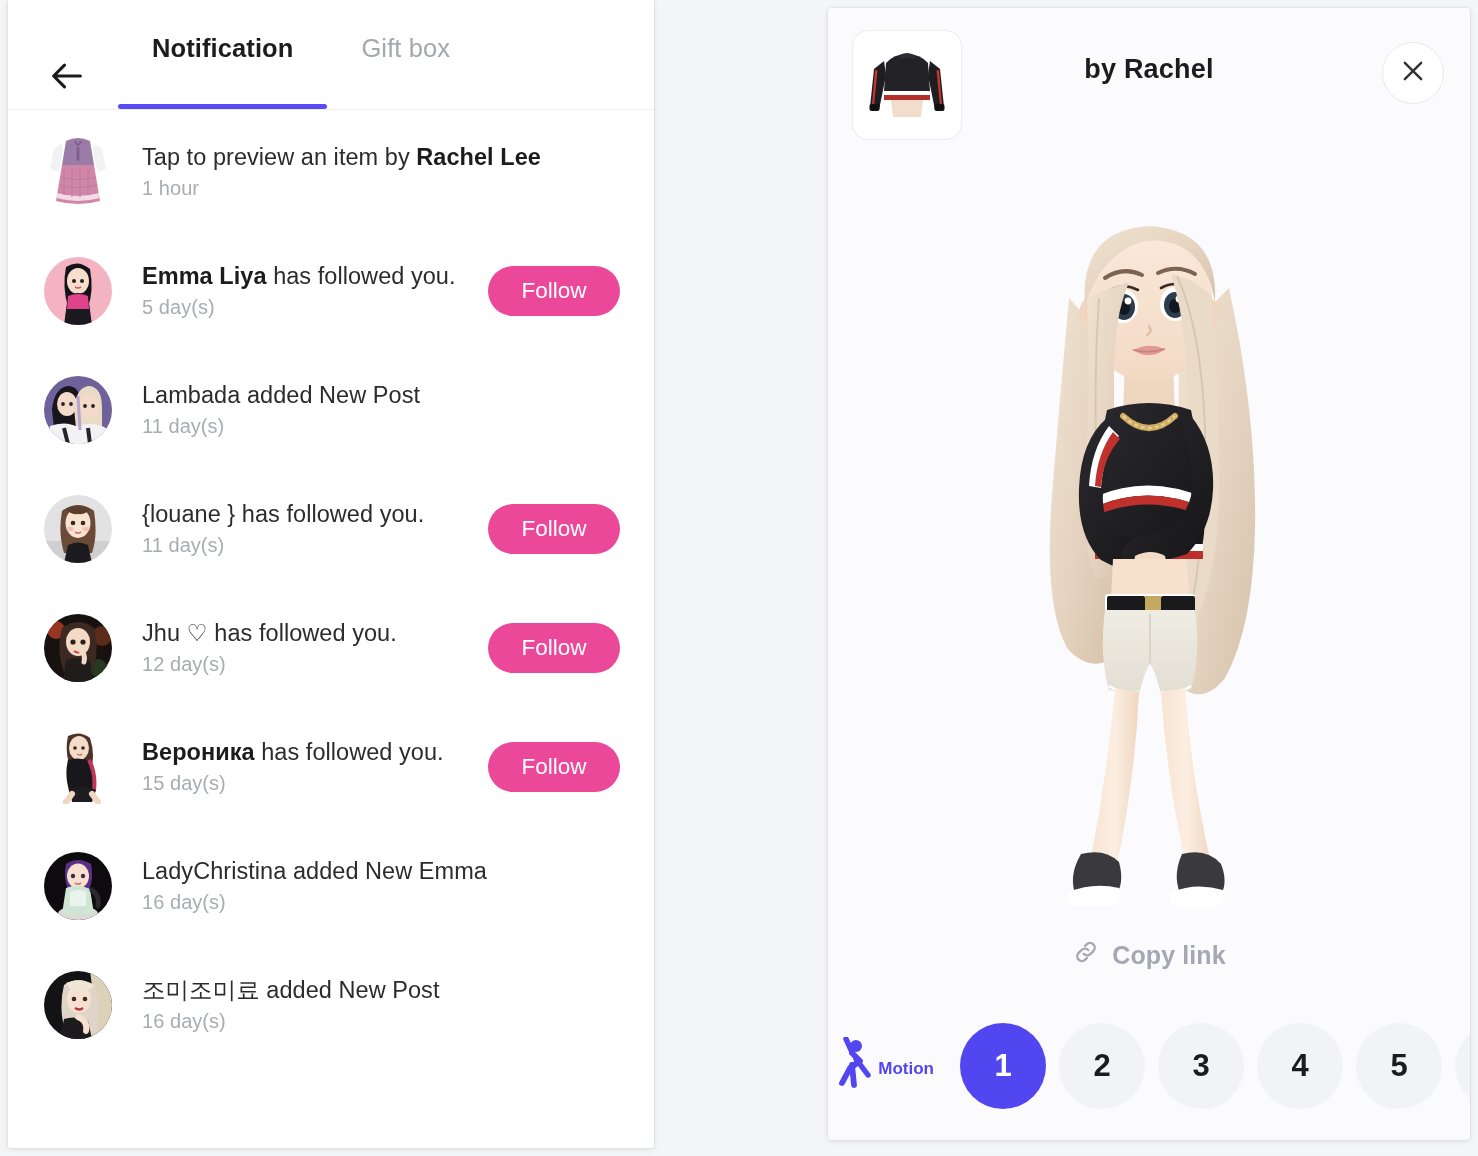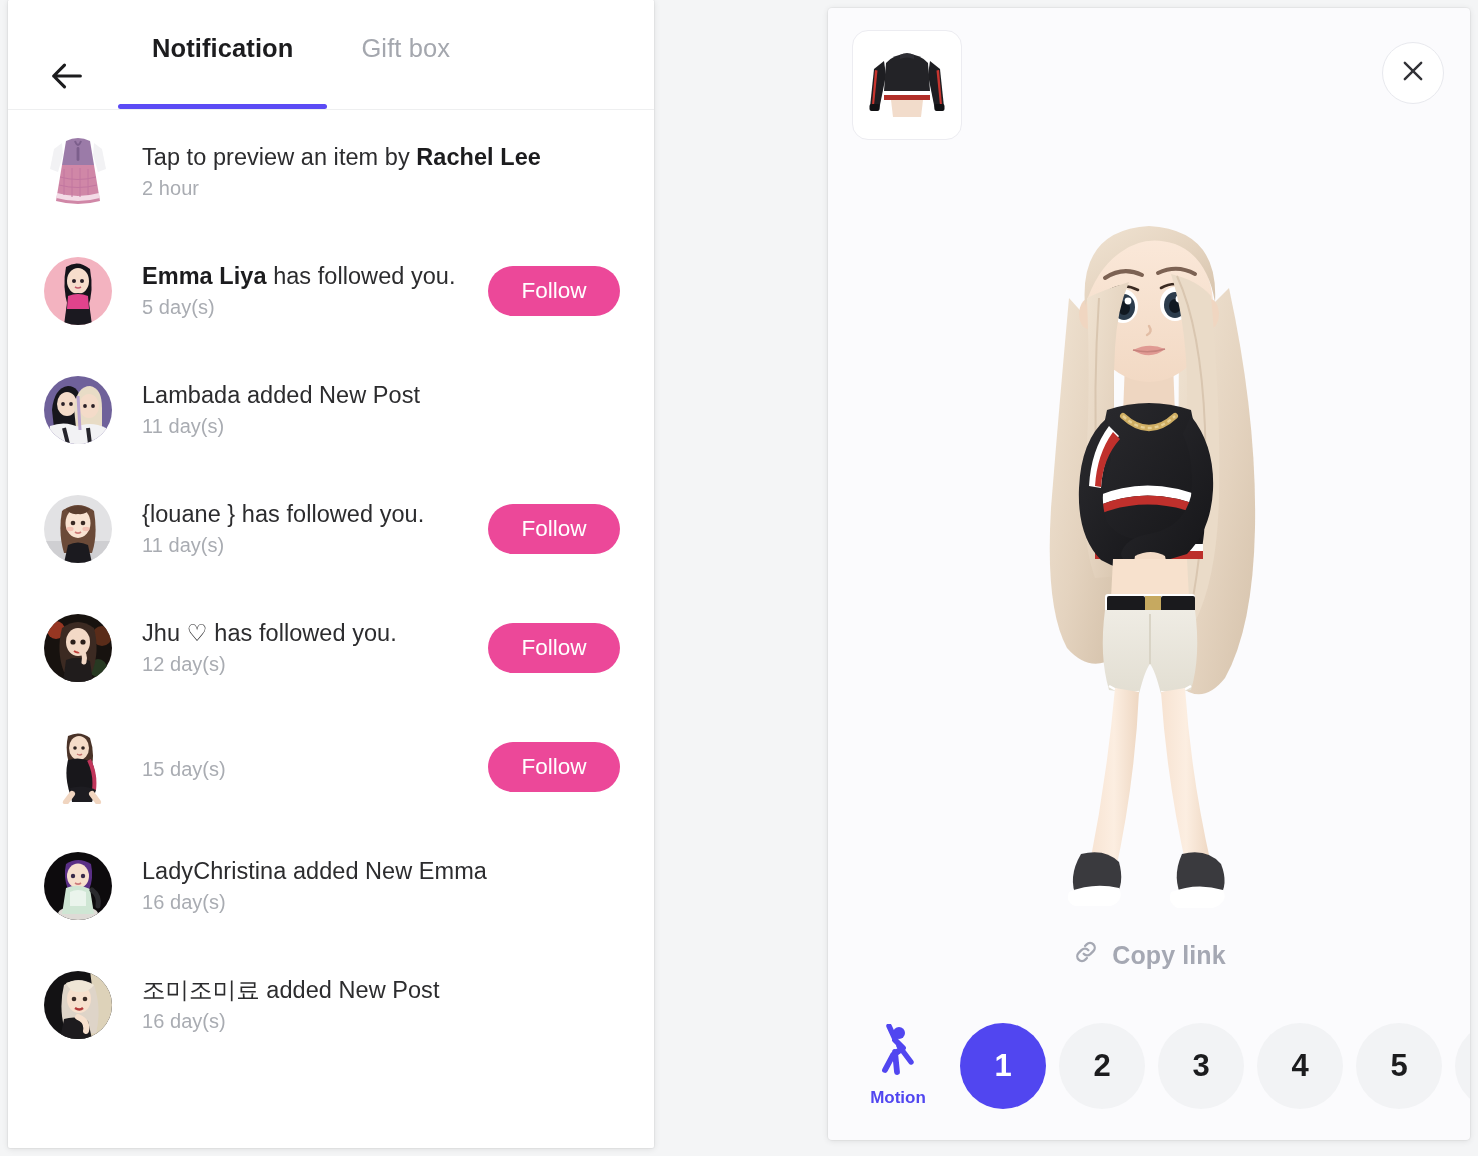--- a/index.html
+++ b/index.html
@@ -163,21 +163,21 @@
     flex: 0 0 auto;
     height: 148px;
     display: flex; align-items: center;
     padding-left: 34px;
     gap: 0px;
     overflow: hidden;
   }
   .motion-icon-btn {
     flex: 0 0 auto;
     width: 72px;
-    display: flex; flex-direction: column; align-items: center; justify-content: flex-end;
+    display: flex; align-items: center; justify-content: flex-end;
     cursor: pointer;
     margin-right: 26px;
   }
   .motion-label { font-size: 17px; font-weight: 700; color: #5146f0; margin-top: 6px; }
   .motion-circle {
     flex: 0 0 auto;
     width: 86px; height: 86px; border-radius: 50%;
     background: #f2f3f5;
     color: #1c1c1e;
     font-size: 31px; font-weight: 700;
@@ -226,21 +226,21 @@
          <path d="M31 6 Q34 14 37 6" stroke="#7c5f8c" stroke-width="2" fill="none"></path>
          <rect x="32.6" y="12" width="2.8" height="14" rx="1.4" fill="#7c5f8c"></rect>
          <path d="M18 30 L50 30 L56 66 Q34 72 12 66 Z" fill="#d087a7"></path>
          <path d="M13 58 Q34 64 55 58 L55.8 63 Q34 69 12.4 63 Z" fill="#f3dbe6"></path>
          <path d="M20 34 v26 M28 33 v29 M36 33 v29 M44 34 v26" stroke="#c276a0" stroke-width="1"></path>
          <path d="M16 42 q18 5 36 0 M15 50 q19 5 38 0" stroke="#c276a0" stroke-width="1" fill="none"></path>
        </svg></div>
           </div>
           <div class="notif-text">
             <div class="notif-title"><span>Tap to preview an item by </span><span class="bold">Rachel Lee</span></div>
-            <div class="notif-time">2 hour</div>
+            <div class="notif-time">1 hour</div>
           </div>
         </div>
         <div class="notif-row">
           <div class="avatar-wrap">
             <div class="avatar-circle"><svg width="68" height="68" viewBox="0 0 68 68">
          <rect width="68" height="68" fill="#f3b3c0"></rect>
          <path d="M22 10 Q34 2 46 12 Q50 34 44 50 L24 50 Q18 30 22 10 Z" fill="#15131a"></path>
          <ellipse cx="34" cy="24" rx="11" ry="13" fill="#f6ddcc"></ellipse>
          <circle cx="30" cy="24" r="2" fill="#2a2027"></circle>
                 <circle cx="38" cy="24" r="2" fill="#2a2027"></circle>
@@ -331,20 +331,21 @@
                 <circle cx="39" cy="18" r="1.8" fill="#2f2420"></circle>
          <path d="M33 24 q3 2 5 0" stroke="#c5706c" stroke-width="1.4" fill="none"></path>
          <path d="M24 30 Q36 26 48 32 Q54 48 50 62 L26 64 Q20 46 24 30 Z" fill="#18171b"></path>
          <path d="M45 30 Q52 44 50 60" stroke="#c0355a" stroke-width="4" fill="none"></path>
          <path d="M26 58 Q40 54 52 60 L48 72 L28 72 Z" fill="#1d1c21"></path>
          <path d="M28 64 L22 72" stroke="#f0d5c0" stroke-width="6" stroke-linecap="round"></path>
          <path d="M48 64 L54 72" stroke="#f0d5c0" stroke-width="6" stroke-linecap="round"></path>
        </svg></div>
           </div>
           <div class="notif-text">
+            <div class="notif-title"><span class="bold">Вероника</span><span> has followed you.</span></div>
             <div class="notif-time">15 day(s)</div>
           </div>
           <button class="follow-btn">Follow</button>
         </div>
         <div class="notif-row">
           <div class="avatar-wrap">
             <div class="avatar-circle"><svg width="68" height="68" viewBox="0 0 68 68">
          <rect width="68" height="68" fill="#0d0b0d"></rect>
          <ellipse cx="34" cy="62" rx="20" ry="8" fill="#dedbd6"></ellipse>
          <path d="M22 12 Q34 4 47 12 Q50 26 45 38 L24 38 Q19 24 22 12 Z" fill="#5a2f86"></path>
@@ -402,20 +403,21 @@
 
           <path d="M22 16 Q30 7 43 7 Q56 7 64 16 L66 44 L20 44 Z" fill="#232327"></path>
           <path d="M36 8 Q43 4 50 8 L50 12 Q43 9 36 12 Z" fill="#2e2e34"></path>
 
           <rect x="20" y="44" width="46" height="4" fill="#ffffff"></rect>
           <rect x="20" y="48" width="46" height="5" fill="#b22f2a"></rect>
 
           <path d="M27 53 L59 53 L57 70 L29 70 Z" fill="#f2dccb"></path>
         </svg>
       </div>
+      <div class="rp-title">by Rachel</div>
       <div class="close-btn">
         <span>
           <svg width="28" height="28" viewBox="0 0 24 24">
             <path d="M5 5 L19 19 M19 5 L5 19" stroke="#333338" stroke-width="2.1" stroke-linecap="round"></path>
           </svg>
         </span>
       </div>
     </div>
 
     <div class="avatar-stage">

